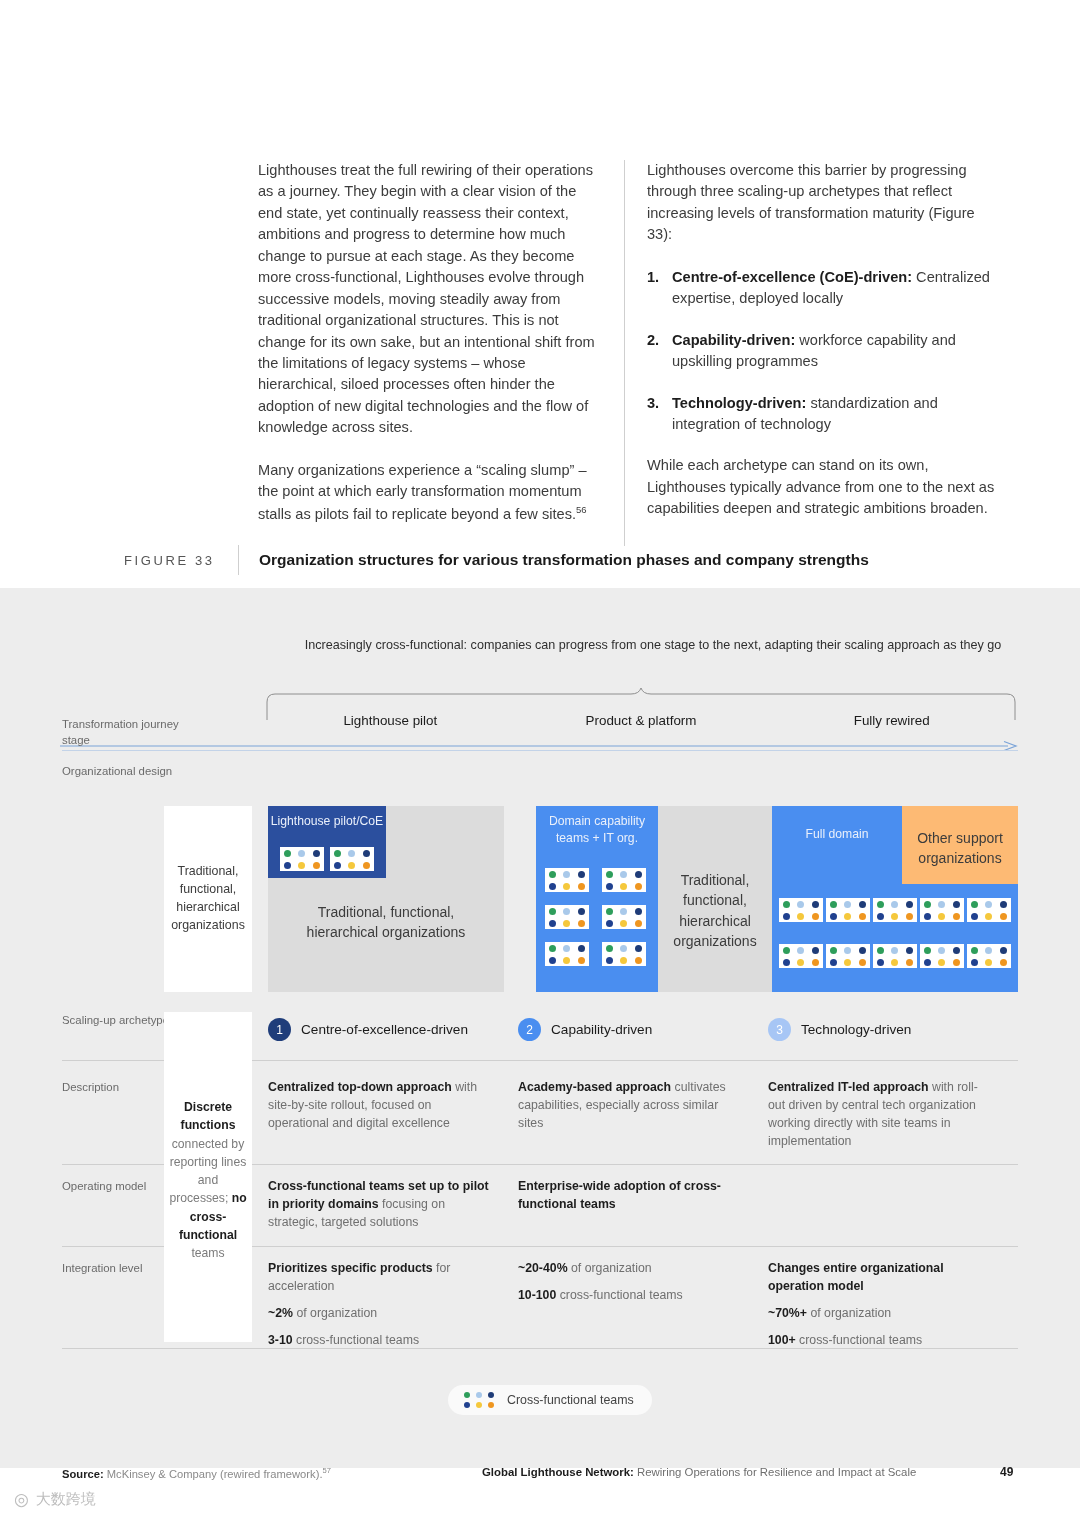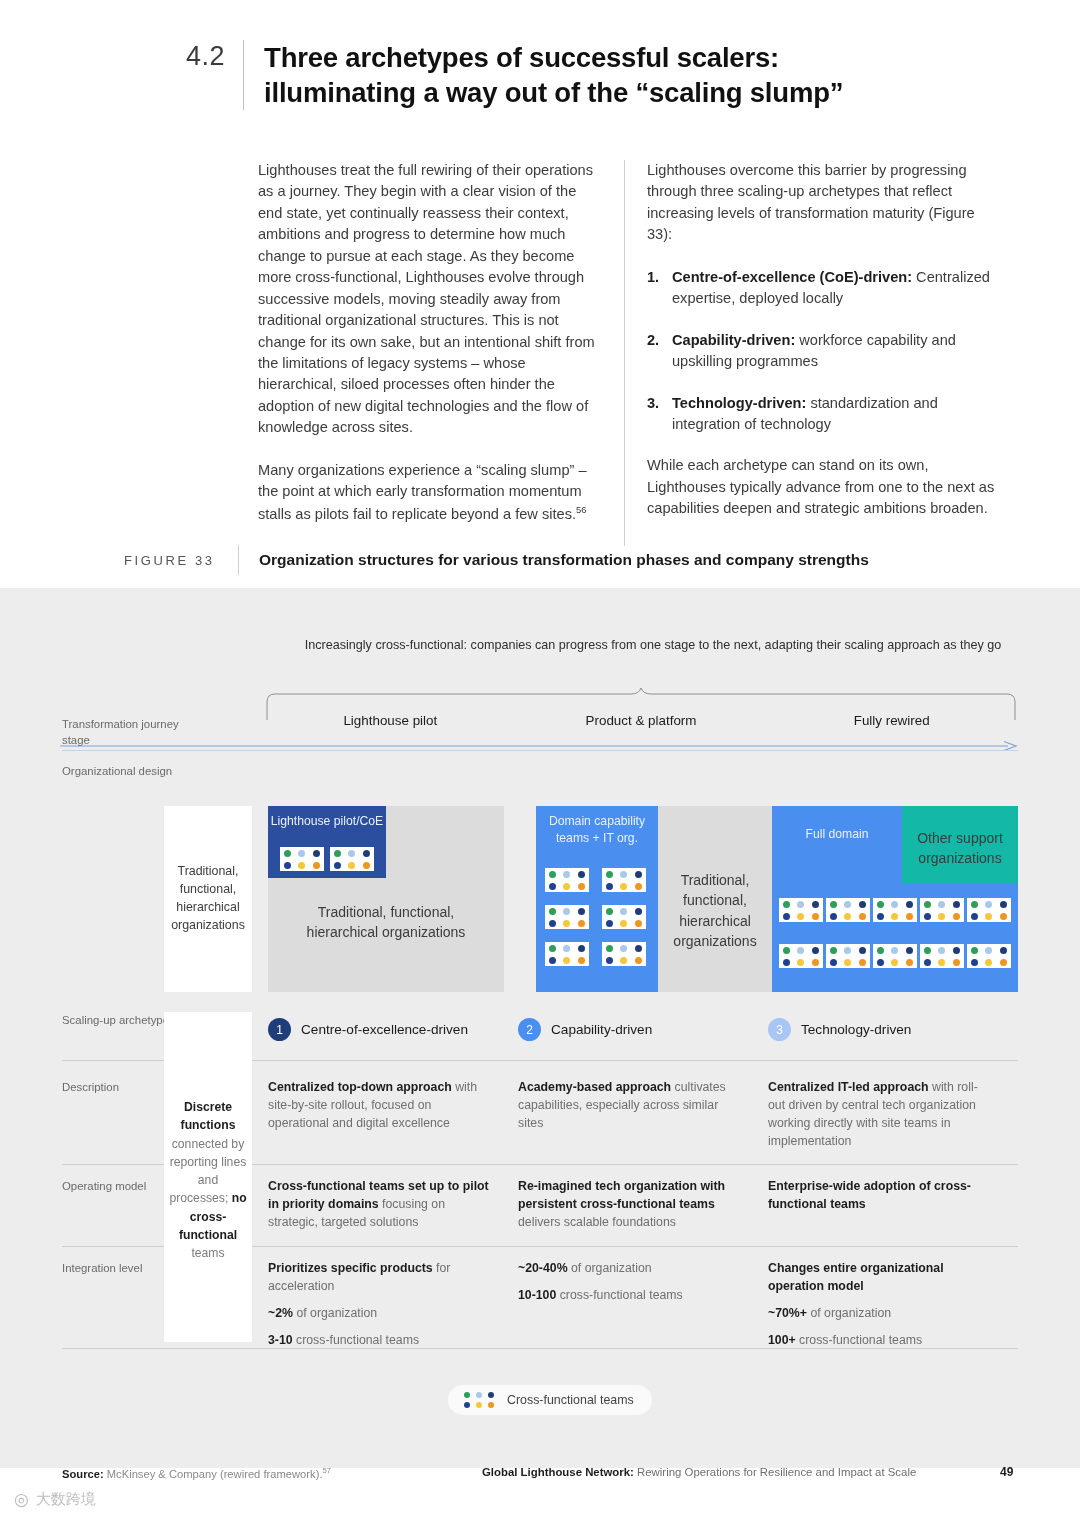--- a/index.html
+++ b/index.html
@@ -52,21 +52,21 @@
 
   .row-label { position:absolute; font-size:11.4px; line-height:1.42; color:#6a6a6a; left:62px; width:140px; }
 
   
   .band { position:absolute; left:164px; top:806px; width:854px; height:186px; }
   .panel { position:absolute; top:0; height:186px; }
 
   .p-white  { left:0px;   width:88px;  background:#ffffff; }
   .p-g1     { left:104px; width:236px; background:#dcdcdc; }
   .p-g2     { left:356px; width:236px; background:#dcdcdc;margin-left:16px; }
-  .p-g3     { left:608px; width:246px; background:#14b8a6; }
+  .p-g3     { left:608px; width:246px; background:#fdba74; }
 
   .panel-text-center {
     position:absolute; width:100%; text-align:center; font-size:12.4px; line-height:1.46; color:#3c3c3c;
   }
   .p-white .panel-text-center { top:56px; padding:0 6px; }
 
   .blue-dark { position:absolute; background:#2b4f9e; }
   .blue-mid  { position:absolute; background:#4a8ef0; }
 
   .capt-white { color:#eaf0fb; font-size:12.2px; line-height:1.36; text-align:center; }
@@ -111,28 +111,20 @@
   
   .watermark { position:absolute; left:14px; top:1489px; display:flex; align-items:center; gap:7px; opacity:.65; }
   .wm-mark { font-size:17px; color:#9a9a9a; }
   .wm-text { font-size:15px; color:#9a9a9a; }
 </style>
 </head>
 <body>
 
 <div class="top-section">
 
-  <div class="title-row">
-    <div class="title-num">4.2</div>
-    <div class="title-rule"></div>
-    <div class="title-text">
-      <div>Three archetypes of successful scalers:</div>
-      <div>illuminating a way out of the “scaling slump”</div>
-    </div>
-  </div>
 
   <div class="cols">
     <div class="col-left">
       <p class="para">Lighthouses treat the full rewiring of their operations as a journey. They begin with a clear vision of the end state, yet continually reassess their context, ambitions and progress to determine how much change to pursue at each stage. As they become more cross-functional, Lighthouses evolve through successive models, moving steadily away from traditional organizational structures. This is not change for its own sake, but an intentional shift from the limitations of legacy systems – whose hierarchical, siloed processes often hinder the adoption of new digital technologies and the flow of knowledge across sites.</p>
       <p class="para"><span>Many organizations experience a “scaling slump” – the point at which early transformation momentum stalls as pilots fail to replicate beyond a few sites.</span><sup>56</sup></p>
     </div>
     <div class="col-divider"></div>
     <div class="col-right">
       <p class="para">Lighthouses overcome this barrier by progressing through three scaling-up archetypes that reflect increasing levels of transformation maturity (Figure 33):</p>
       <div class="numlist">
@@ -389,21 +381,20 @@
 </div>
 
 <div class="txt-row" style="top:1079px;">
   <div class="txt-cell"><b>Centralized top-down approach</b><span> with site-by-site rollout, focused on operational and digital excellence</span></div>
   <div class="txt-cell"><b>Academy-based approach</b><span> cultivates capabilities, especially across similar sites</span></div>
   <div class="txt-cell"><b>Centralized IT-led approach</b><span> with roll-out driven by central tech organization working directly with site teams in implementation</span></div>
 </div>
 
 <div class="txt-row" style="top:1178px;">
   <div class="txt-cell"><b>Cross-functional teams set up to pilot in priority domains</b><span> focusing on strategic, targeted solutions</span></div>
-  <div class="txt-cell"><b>Re-imagined tech organization with persistent cross-functional teams</b><span> delivers scalable foundations</span></div>
   <div class="txt-cell"><b>Enterprise-wide adoption of cross-functional teams</b><span></span></div>
 </div>
 
 <div class="txt-row" style="top:1260px;">
   <div class="txt-cell">
     <div class="l"><b>Prioritizes specific products</b><span> for acceleration</span></div>
     <div class="l"><b>~2%</b><span> of organization</span></div>
     <div><b>3-10</b><span> cross-functional teams</span></div>
   </div>
   <div class="txt-cell">

